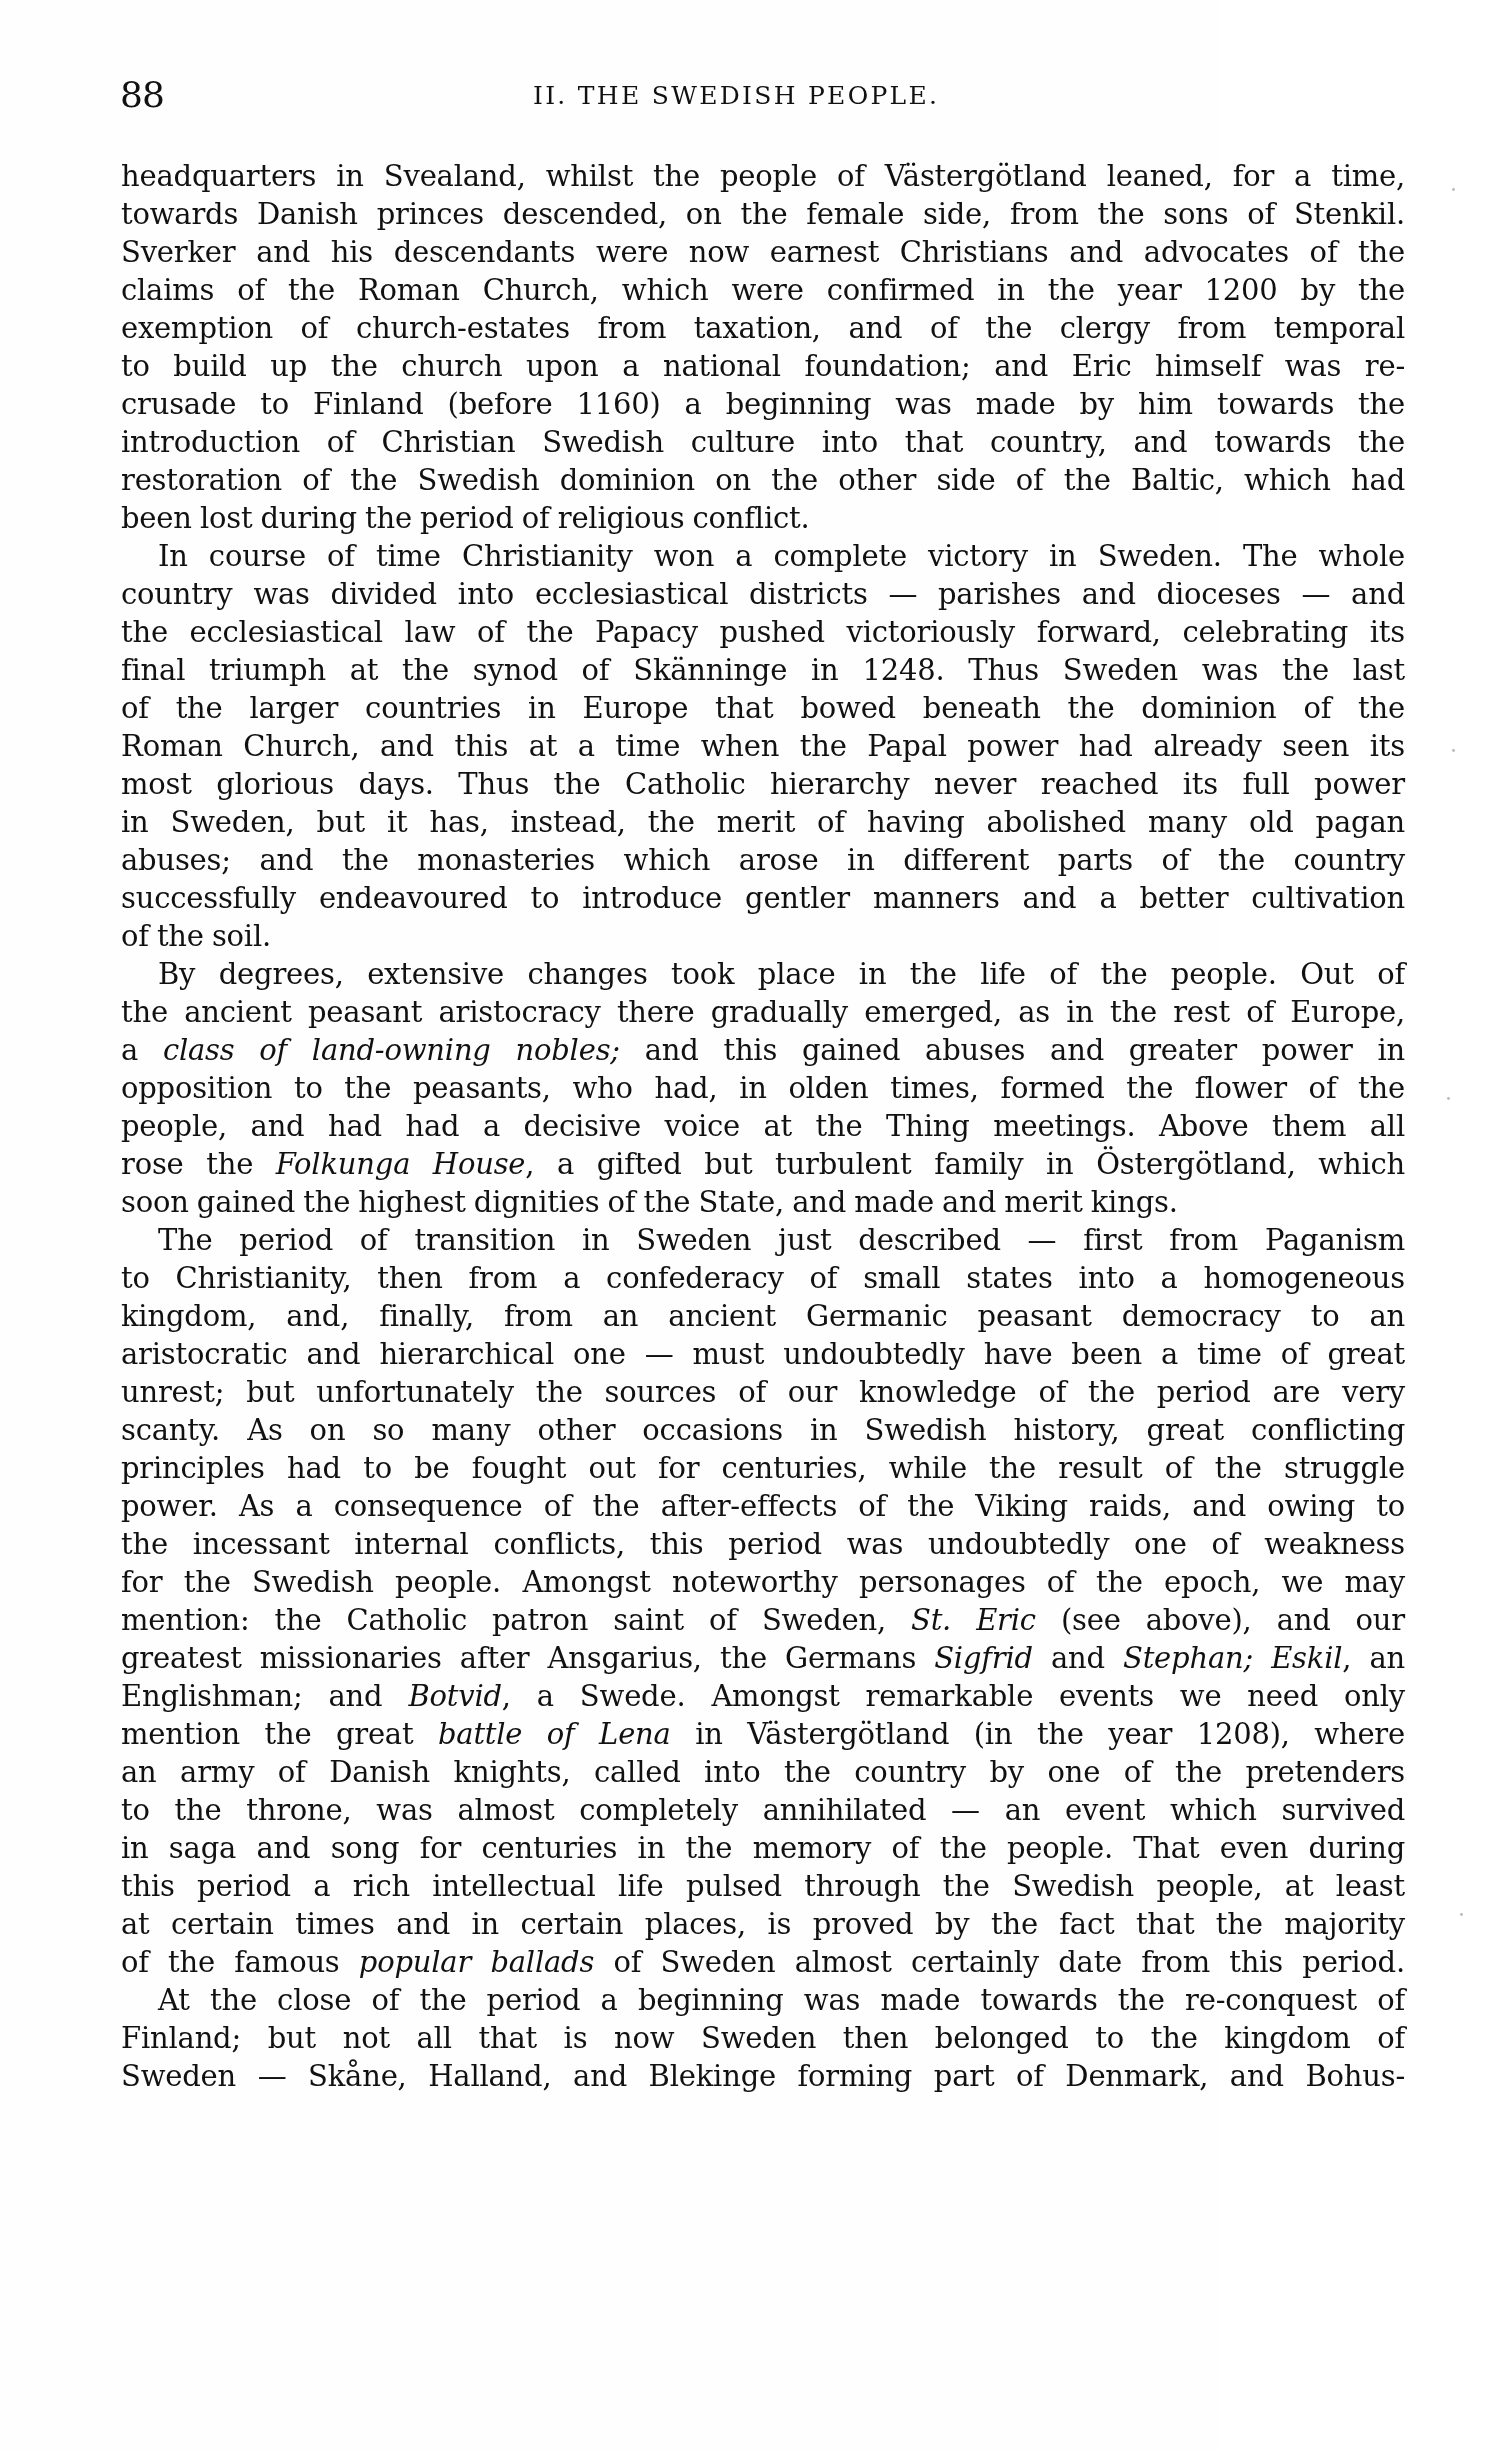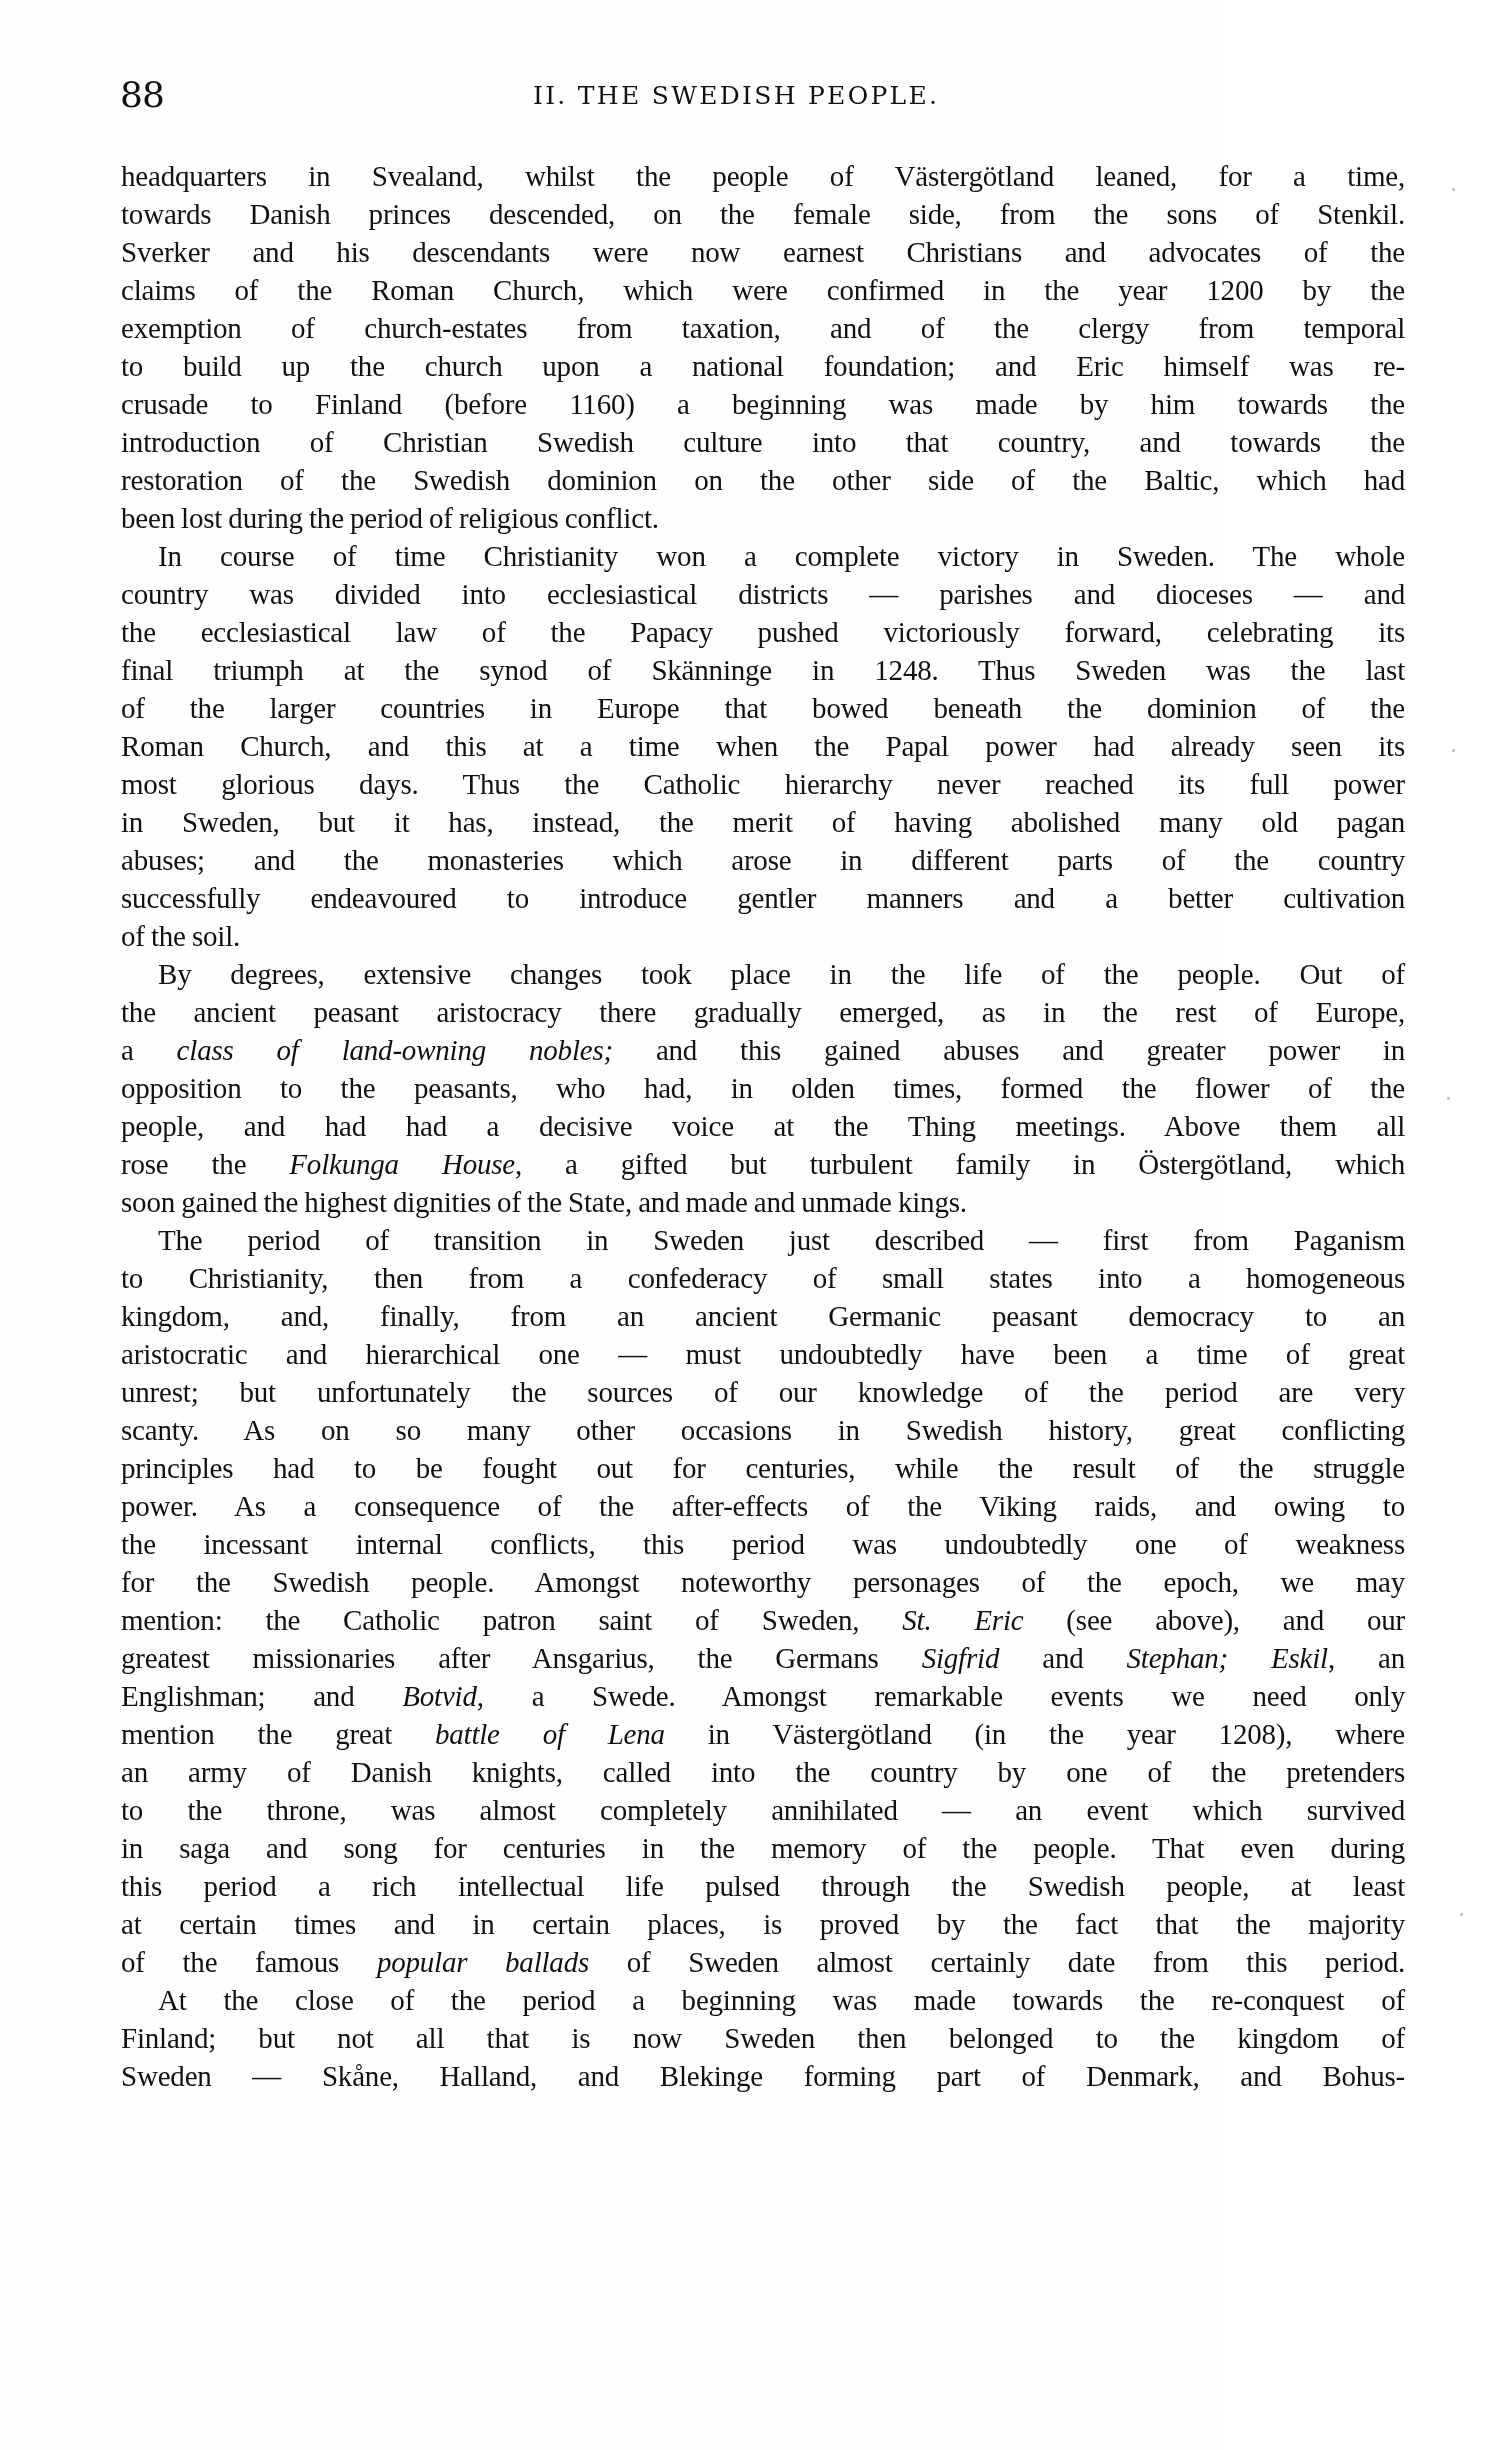--- a/index.html
+++ b/index.html
@@ -19,21 +19,21 @@
       font-size: 25px; line-height: 33px; letter-spacing: 2.3px;
       white-space: nowrap;
     }
     .body-text {
       position: absolute; left: 121px; top: 157px; width: 1284px;
       font-size: 29px; line-height: 38px;
     }
     .line {
       display: block; height: 38px; white-space: nowrap;
       text-align: justify; text-align-last: justify;
-      word-spacing: -0.9px; letter-spacing: -0.2px; font-family: Liberation Serif, serif;
+      word-spacing: -0.9px; letter-spacing: -0.2px;
     }
     .line.last { text-align-last: left; }
     .line.indent { padding-left: 37px; }
     .seg { }
     .seg.i { font-style: italic; }
     .scan-mark {
       position: absolute; width: 2.8px; height: 2.8px; border-radius: 50%;
       background: #bdbdbd;
     }
   </style>
@@ -65,21 +65,21 @@
       <span class="line"><span class="seg">in Sweden, but it has, instead, the merit of having abolished many old pagan</span></span>
       <span class="line"><span class="seg">abuses; and the monasteries which arose in different parts of the country</span></span>
       <span class="line"><span class="seg">successfully endeavoured to introduce gentler manners and a better cultivation</span></span>
       <span class="line last"><span class="seg">of the soil.</span></span>
       <span class="line indent"><span class="seg">By degrees, extensive changes took place in the life of the people. Out of</span></span>
       <span class="line"><span class="seg">the ancient peasant aristocracy there gradually emerged, as in the rest of Europe,</span></span>
       <span class="line"><span class="seg">a </span><span class="seg i">class of land-owning nobles;</span><span class="seg"> and this gained abuses and greater power in</span></span>
       <span class="line"><span class="seg">opposition to the peasants, who had, in olden times, formed the flower of the</span></span>
       <span class="line"><span class="seg">people, and had had a decisive voice at the Thing meetings. Above them all</span></span>
       <span class="line"><span class="seg">rose the </span><span class="seg i">Folkunga House</span><span class="seg">, a gifted but turbulent family in Östergötland, which</span></span>
-      <span class="line last"><span class="seg">soon gained the highest dignities of the State, and made and unmade kings.</span></span>
+      <span class="line last"><span class="seg">soon gained the highest dignities of the State, and made and merit kings.</span></span>
       <span class="line indent"><span class="seg">The period of transition in Sweden just described — first from Paganism</span></span>
       <span class="line"><span class="seg">to Christianity, then from a confederacy of small states into a homogeneous</span></span>
       <span class="line"><span class="seg">kingdom, and, finally, from an ancient Germanic peasant democracy to an</span></span>
       <span class="line"><span class="seg">aristocratic and hierarchical one — must undoubtedly have been a time of great</span></span>
       <span class="line"><span class="seg">unrest; but unfortunately the sources of our knowledge of the period are very</span></span>
       <span class="line"><span class="seg">scanty. As on so many other occasions in Swedish history, great conflicting</span></span>
       <span class="line"><span class="seg">principles had to be fought out for centuries, while the result of the struggle</span></span>
       <span class="line"><span class="seg">power. As a consequence of the after-effects of the Viking raids, and owing to</span></span>
       <span class="line"><span class="seg">the incessant internal conflicts, this period was undoubtedly one of weakness</span></span>
       <span class="line"><span class="seg">for the Swedish people. Amongst noteworthy personages of the epoch, we may</span></span>

